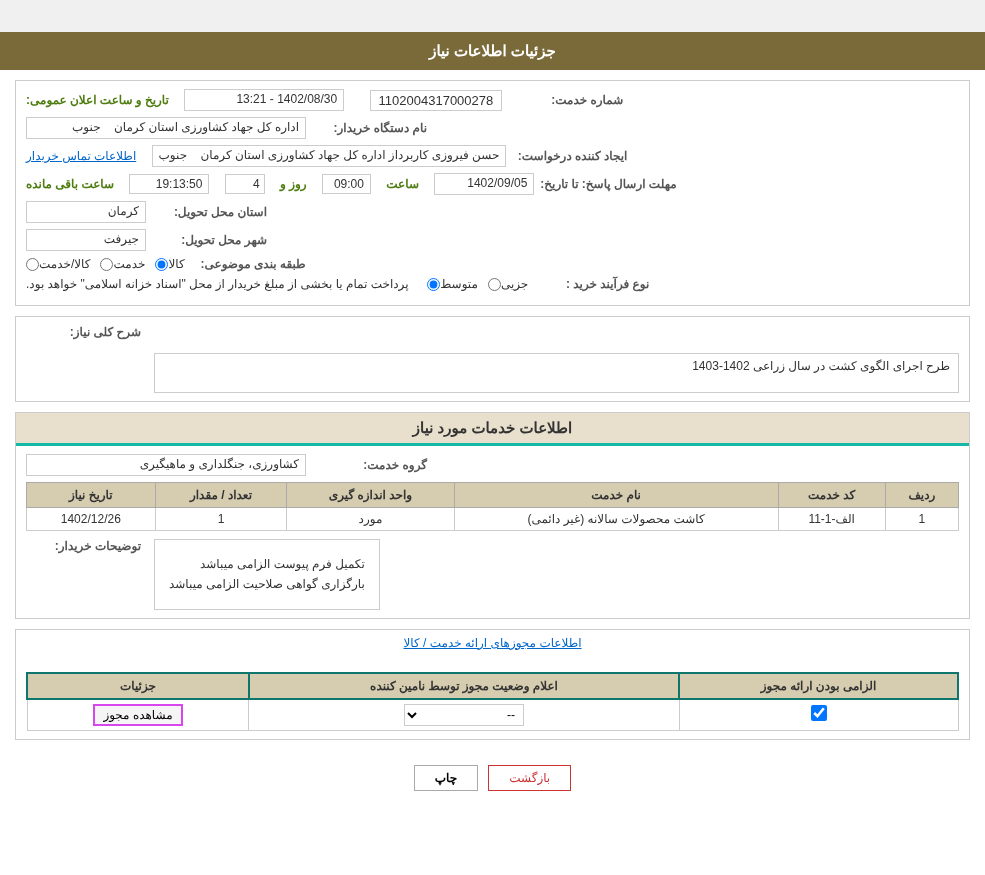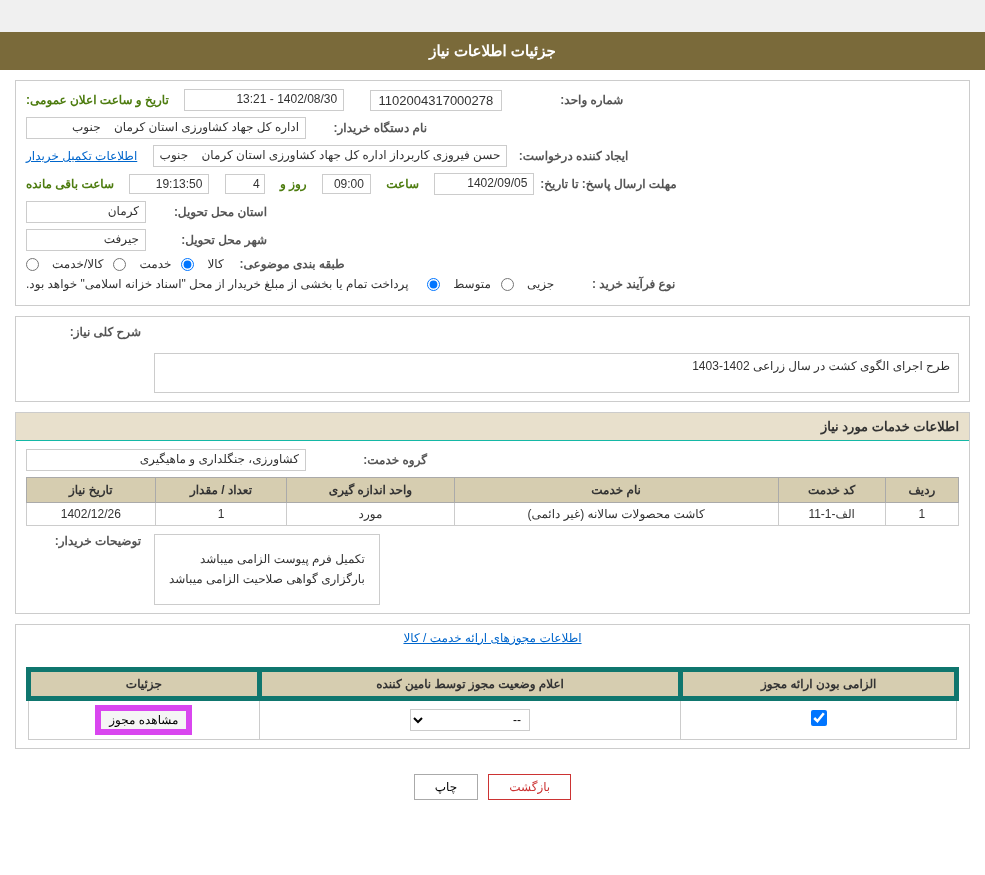--- a/index.html
+++ b/index.html
@@ -30,23 +30,23 @@
     }
     .section-block {
       border: 1px solid #ccc;
       margin-bottom: 10px;
       background: #fff;
     }
     .section-header {
       background: #e8e0cc;
       padding: 6px 10px;
       font-weight: bold;
-      font-size: 13px;
-      border-bottom: 1px solid #14b8a6;
-      text-align: right;
+      font-size: 15px;
+      border-bottom: 3px solid #14b8a6;
+      text-align: center;
     }
     .section-body {
       padding: 8px 10px;
     }
     .info-label {
       font-weight: bold;
       color: #555;
       min-width: 120px;
       text-align: right;
       padding-right: 5px;
@@ -101,21 +101,21 @@
       background: #fff;
     }
     .radio-group {
       display: flex;
       gap: 10px;
       align-items: center;
     }
     .radio-item {
       display: flex;
       align-items: center;
-      gap: 13px;
+      gap: 0;
     }
     .purchase-type-text {
       color: #333;
       font-size: 12px;
     }
     .description-box {
       border: 1px solid #ccc;
       padding: 5px 8px;
       min-height: 50px;
       background: #fff;
@@ -159,52 +159,53 @@
       padding: 6px;
       cursor: pointer;
     }
     .permits-table {
       width: 100%;
       border-collapse: collapse;
       margin-top: 8px;
     }
     .permits-table th {
       background: #d6cdb0;
-      border: 5px solid #0f766e;
+      border: 2px solid #0f766e;
       padding: 5px 8px;
       text-align: center;
       font-weight: bold;
     }
     .permits-table td {
       border: 1px solid #ccc;
       padding: 4px 8px;
       text-align: center;
     }
     .view-permit-btn {
-      border: 6px solid #d946ef;
+      border: 2px solid #d946ef;
       background: #f5f5f5;
       padding: 2px 8px;
       cursor: pointer;
       font-size: 12px;
       font-family: Tahoma, Arial, sans-serif;
     }
     .bottom-buttons {
       display: flex;
       justify-content: center;
       gap: 10px;
       padding: 15px;
     }
     .btn-print {
       background: #fff;
       border: 1px solid #aaa;
       padding: 5px 20px;
       cursor: pointer;
       font-size: 12px;
       font-family: Tahoma, Arial, sans-serif;
       min-width: 60px;
+      font-weight: bold;
     }
     .btn-back {
       background: #fff;
       border: 1px solid #cc3333;
       color: #cc3333;
       padding: 5px 20px;
       cursor: pointer;
       font-size: 12px;
       font-family: Tahoma, Arial, sans-serif;
       min-width: 60px;
@@ -236,21 +237,21 @@
   <div class="header-bar">
     <span>جزئیات اطلاعات نیاز</span>
   </div>
 
   <div class="main-content">
 
     <div class="section-block">
       <div class="section-body">
 
         <div class="row-flex">
-          <span class="info-label">شماره واحد:</span>
+          <span class="info-label">شماره خدمت:</span>
           <span class="number-badge">1102004317000278</span>
           &nbsp;&nbsp;&nbsp;&nbsp;
           <div class="date-input" style="min-width:160px; display:inline-block;">1402/08/30 - 13:21</div>
           &nbsp;
           <span class="inline-label">تاریخ و ساعت اعلان عمومی:</span>
         </div>
 
         <div class="row-flex">
           <span class="info-label">نام دستگاه خریدار:</span>
           <div class="info-value info-value-medium">
@@ -261,21 +262,21 @@
         </div>
 
         <div class="row-flex">
           <span class="info-label">ایجاد کننده درخواست:</span>
           <div class="info-value info-value-medium">
             <span>حسن فیروزی کاربرداز اداره کل جهاد کشاورزی استان کرمان</span>
             &nbsp;&nbsp;
             <span>جنوب</span>
           </div>
           &nbsp;
-          <span class="link-blue">اطلاعات تکمیل خریدار</span>
+          <span class="link-blue">اطلاعات تماس خریدار</span>
         </div>
 
         <div class="row-flex">
           <span class="info-label">مهلت ارسال پاسخ: تا تاریخ:</span>
           <div class="date-input" style="min-width:100px; display:inline-block;">1402/09/05</div>
           &nbsp;
           <span class="inline-label">ساعت</span>
           &nbsp;
           <div class="time-input" style="display:inline-block;">09:00</div>
           &nbsp;

